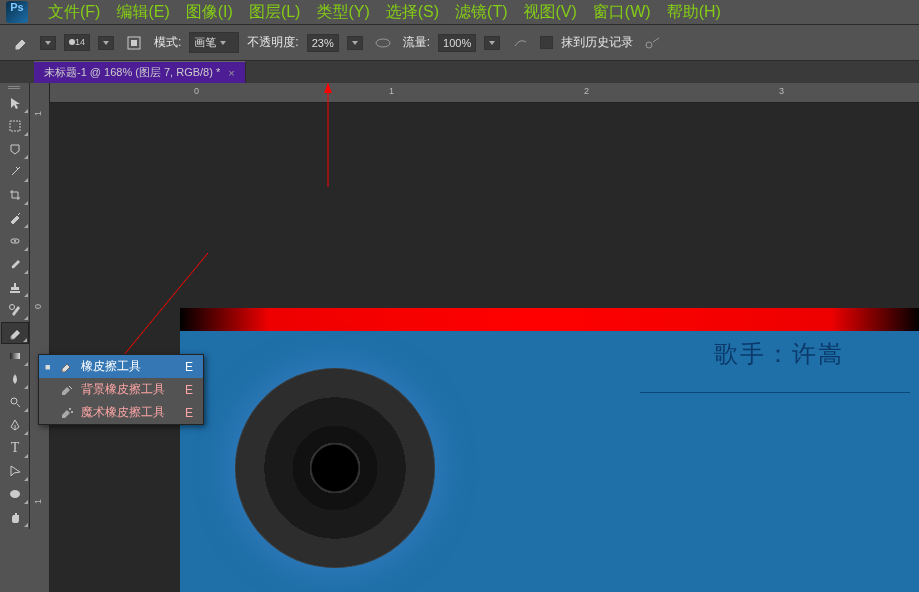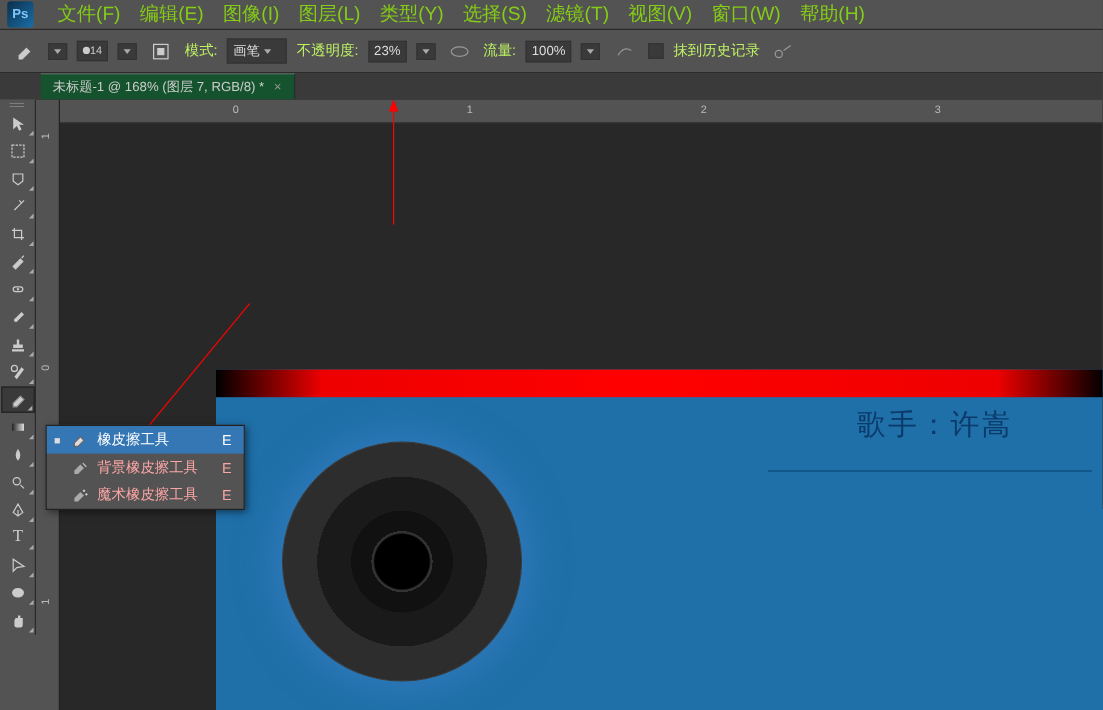--- a/index.html
+++ b/index.html
@@ -1,36 +1,36 @@
 <!DOCTYPE html>
 <html><head>
 <meta charset="utf-8">
 <style>
 * { margin:0; padding:0; box-sizing:border-box; font-family:"Microsoft YaHei",sans-serif; }
 body { background:#535353; width:919px; height:592px; overflow:hidden; position:relative; }
 
 
 .menubar { height:25px; background:#535353; display:flex; align-items:center; padding-left:6px; gap:0; border-bottom:1px solid #2a2a2a; }
-.ps-logo { width:22px; height:22px; background:linear-gradient(135deg,#0a2f4a,#1b6ea8); border-radius:3px; display:flex; align-items:center; justify-content:center; margin-right:12px; }
+.ps-logo { width:22px; height:22px; background:linear-gradient(135deg,#0a2f4a,#1b6ea8); border-radius:3px; display:flex; align-items:flex-start; justify-content:center; margin-right:12px; }
 .ps-logo span { color:#7fc7ff; font-weight:bold; font-size:11px; }
 .menu-item { color:#84cc16; font-size:16px; padding:4px 8px; cursor:pointer; }
 
 
 .optbar { height:36px; background:#535353; display:flex; align-items:center; padding:0 8px; gap:8px; border-bottom:1px solid #2a2a2a; }
 .opt-icon { width:24px; height:24px; display:flex; align-items:center; justify-content:center; color:#ccc; cursor:pointer; }
 .brush-sz { display:flex; align-items:center; color:#ccc; font-size:9px; line-height:1; border:1px solid #333; padding:3px 4px; background:#3a3a3a; }
 .brush-sz .dot { width:6px; height:6px; border-radius:50%; background:#ccc; margin-bottom:2px; }
 .drop { display:inline-flex; align-items:center; border:1px solid #333; background:#3a3a3a; padding:2px 4px; gap:4px; font-size:11px; color:#ddd; }
 .drop .caret { border-top:4px solid #aaa; border-left:3px solid transparent; border-right:3px solid transparent; }
-.opt-label { color:#bef264; font-size:12px; }
+.opt-label { color:#e5e5e5; font-size:12px; }
 .chk { width:13px; height:13px; border:1px solid #333; background:#3a3a3a; display:inline-block; vertical-align:middle; }
 
 
 .tabbar { height:22px; background:#3a3a3a; display:flex; align-items:center; padding-left:34px; }
-.tab { color:#ccc; font-size:11px; padding:3px 10px; background:#14532d; border-top:1px solid #666; border-right:1px solid #2a2a2a; display:flex; align-items:center; gap:8px;justify-content:flex-end; }
+.tab { color:#ccc; font-size:11px; padding:3px 10px; background:#4c1d95; border-top:1px solid #666; border-right:1px solid #2a2a2a; display:flex; align-items:center; gap:8px;justify-content:flex-end; }
 .tab .x { color:#999; cursor:pointer; }
 
 
 .toolbox { position:absolute; left:0; top:83px; width:30px; background:#535353; border-right:1px solid #2a2a2a; }
 .tb { width:28px; height:22px; margin:1px; display:flex; align-items:center; justify-content:center; color:#ccc; cursor:pointer; font-size:13px; position:relative; }
 .tb.sel { background:#3a3a3a; border:1px solid #222; }
 .tb .tri { position:absolute; right:1px; bottom:1px; border-right:4px solid #aaa; border-top:4px solid transparent; }
 .hgrip { width:28px; height:8px; display:flex; align-items:center; justify-content:center; }
 .hgrip::before { content:""; width:12px; height:3px; background:repeating-linear-gradient(#888 0 1px,transparent 1px 2px); }
 

